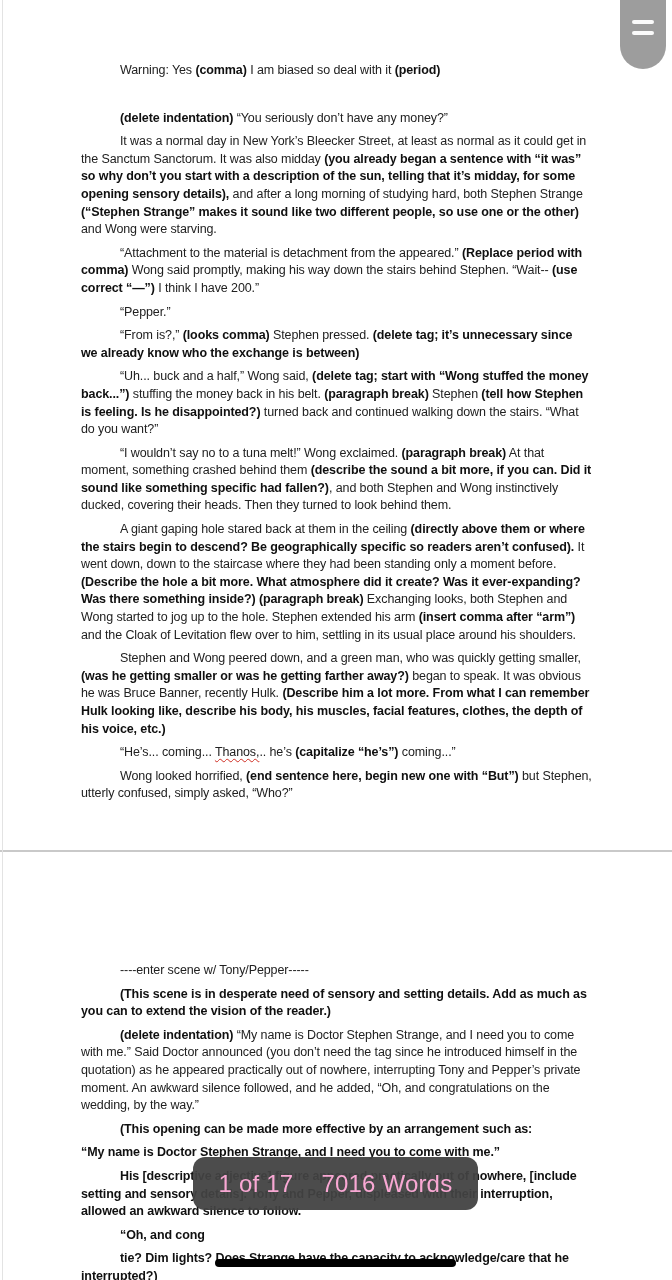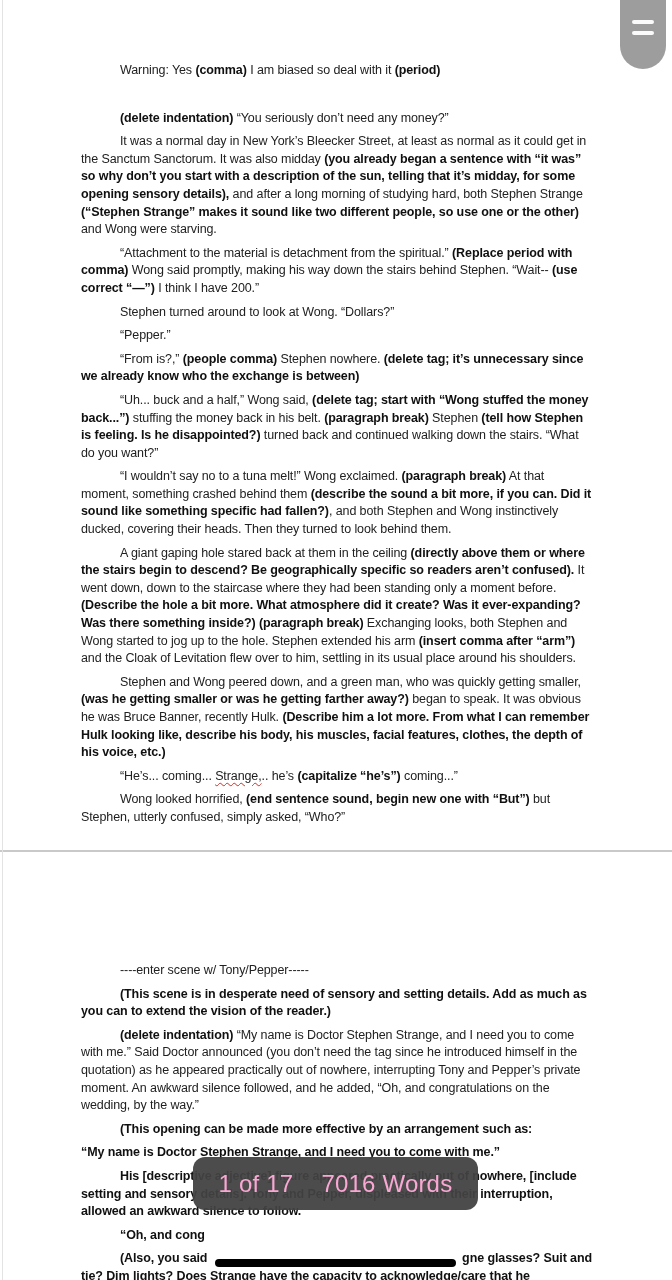--- a/index.html
+++ b/index.html
@@ -48,50 +48,46 @@
   }
 </style>
 </head>
 <body>
 
 <div class="screen">
 
   <div class="page page-1">
     <div>
         <p class="para gap"><span>Warning: Yes </span><span class="b">(comma)</span><span> I am biased so deal with it </span><span class="b">(period)</span></p>
-        <p class="para"><span class="b">(delete indentation) </span><span>“You seriously don’t need any money?”</span></p>
+        <p class="para"><span class="b">(delete indentation) </span><span>“You seriously don’t have any money?”</span></p>
         <p class="para"><span>It was a normal day in New York’s Bleecker Street, at least as normal as it could get in the Sanctum Sanctorum. It was also midday </span><span class="b">(you already began a sentence with “it was” so why don’t you start with a description of the sun, telling that it’s midday, for some opening sensory details),</span><span> and after a long morning of studying hard, both Stephen Strange </span><span class="b">(“Stephen Strange” makes it sound like two different people, so use one or the other)</span><span> and Wong were starving.</span></p>
-        <p class="para"><span>“Attachment to the material is detachment from the spiritual.” </span><span class="b">(Replace period with comma)</span><span> Wong said promptly, making his way down the stairs behind Stephen. “Wait-- </span><span class="b">(use correct “—”)</span><span> I think I have 200.”</span></p>
-        <p class="para"><span>Stephen turned around to look at Wong. “Dollars?”</span></p>
+        <p class="para"><span>“Attachment to the material is detachment from the appeared.” </span><span class="b">(Replace period with comma)</span><span> Wong said promptly, making his way down the stairs behind Stephen. “Wait-- </span><span class="b">(use correct “—”)</span><span> I think I have 200.”</span></p>
         <p class="para"><span>“Pepper.”</span></p>
-        <p class="para"><span>“From is?,” </span><span class="b">(people comma)</span><span> Stephen nowhere. </span><span class="b">(delete tag; it’s unnecessary since we already know who the exchange is between)</span></p>
+        <p class="para"><span>“From is?,” </span><span class="b">(looks comma)</span><span> Stephen pressed. </span><span class="b">(delete tag; it’s unnecessary since we already know who the exchange is between)</span></p>
         <p class="para"><span>“Uh... buck and a half,” Wong said, </span><span class="b">(delete tag; start with “Wong stuffed the money back...”)</span><span> stuffing the money back in his belt. </span><span class="b">(paragraph break)</span><span> Stephen </span><span class="b">(tell how Stephen is feeling. Is he disappointed?)</span><span> turned back and continued walking down the stairs. “What do you want?”</span></p>
         <p class="para"><span>“I wouldn’t say no to a tuna melt!” Wong exclaimed. </span><span class="b">(paragraph break)</span><span> At that moment, something crashed behind them </span><span class="b">(describe the sound a bit more, if you can. Did it sound like something specific had fallen?)</span><span>, and both Stephen and Wong instinctively ducked, covering their heads. Then they turned to look behind them.</span></p>
         <p class="para"><span>A giant gaping hole stared back at them in the ceiling </span><span class="b">(directly above them or where the stairs begin to descend? Be geographically specific so readers aren’t confused).</span><span> It went down, down to the staircase where they had been standing only a moment before. </span><span class="b">(Describe the hole a bit more. What atmosphere did it create? Was it ever-expanding? Was there something inside?) (paragraph break)</span><span> Exchanging looks, both Stephen and Wong started to jog up to the hole. Stephen extended his arm </span><span class="b">(insert comma after “arm”)</span><span> and the Cloak of Levitation flew over to him, settling in its usual place around his shoulders.</span></p>
         <p class="para"><span>Stephen and Wong peered down, and a green man, who was quickly getting smaller, </span><span class="b">(was he getting smaller or was he getting farther away?)</span><span> began to speak. It was obvious he was Bruce Banner, recently Hulk. </span><span class="b">(Describe him a lot more. From what I can remember Hulk looking like, describe his body, his muscles, facial features, clothes, the depth of his voice, etc.)</span></p>
-        <p class="para"><span>“He’s... coming... </span><span class="sq">Strange,</span><span>.. he’s </span><span class="b">(capitalize “he’s”)</span><span> coming...”</span></p>
-        <p class="para"><span>Wong looked horrified, </span><span class="b">(end sentence sound, begin new one with “But”)</span><span> but Stephen, utterly confused, simply asked, “Who?”</span></p>
+        <p class="para"><span>“He’s... coming... </span><span class="sq">Thanos,</span><span>.. he’s </span><span class="b">(capitalize “he’s”)</span><span> coming...”</span></p>
+        <p class="para"><span>Wong looked horrified, </span><span class="b">(end sentence here, begin new one with “But”)</span><span> but Stephen, utterly confused, simply asked, “Who?”</span></p>
       </div>
   </div>
 
   <div class="page-sep"></div>
 
   <div class="page page-2">
     <div>
         <p class="para"><span>----enter scene w/ Tony/Pepper-----</span></p>
         <p class="para"><span class="b">(This scene is in desperate need of sensory and setting details. Add as much as you can to extend the vision of the reader.)</span></p>
         <p class="para"><span class="b">(delete indentation) </span><span>“My name is Doctor Stephen Strange, and I need you to come with me.” Said Doctor announced (you don’t need the tag since he introduced himself in the quotation) as he appeared practically out of nowhere, interrupting Tony and Pepper’s private moment. An awkward silence followed, and he added, “Oh, and congratulations on the wedding, by the way.”</span></p>
         <p class="para"><span class="b">(This opening can be made more effective by an arrangement such as:</span></p>
         <p class="para noindent"><span class="b">“My name is Doctor Stephen Strange, and I need you to come with me.”</span></p>
         <p class="para"><span class="b">His [descriptive adjective] figure appeared practically out of nowhere, [include setting and sensory details]. Tony and Pepper, displeased with their interruption, allowed an awkward silence to follow.</span></p>
         <p class="para"><span class="b">“Oh, and cong</span></p>
-        <p class="para"><span class="splitline">
-            <span class="b">(Also, you said</span>
-            <span class="b">gne glasses? Suit and</span>
-          </span><span class="b">tie? Dim lights? Does Strange have the capacity to acknowledge/care that he interrupted?)</span></p>
+        <p class="para"><span class="b">tie? Dim lights? Does Strange have the capacity to acknowledge/care that he interrupted?)</span></p>
         <p class="para"><span>This seemed to snap Tony out of his trance. “I’m sorry, who are you?”</span></p>
       </div>
   </div>
 
   <div class="edge-line"></div>
 
   <div class="scroll-handle">
     <span>
       <span class="bar bar1"></span>
       <span class="bar bar2"></span>

